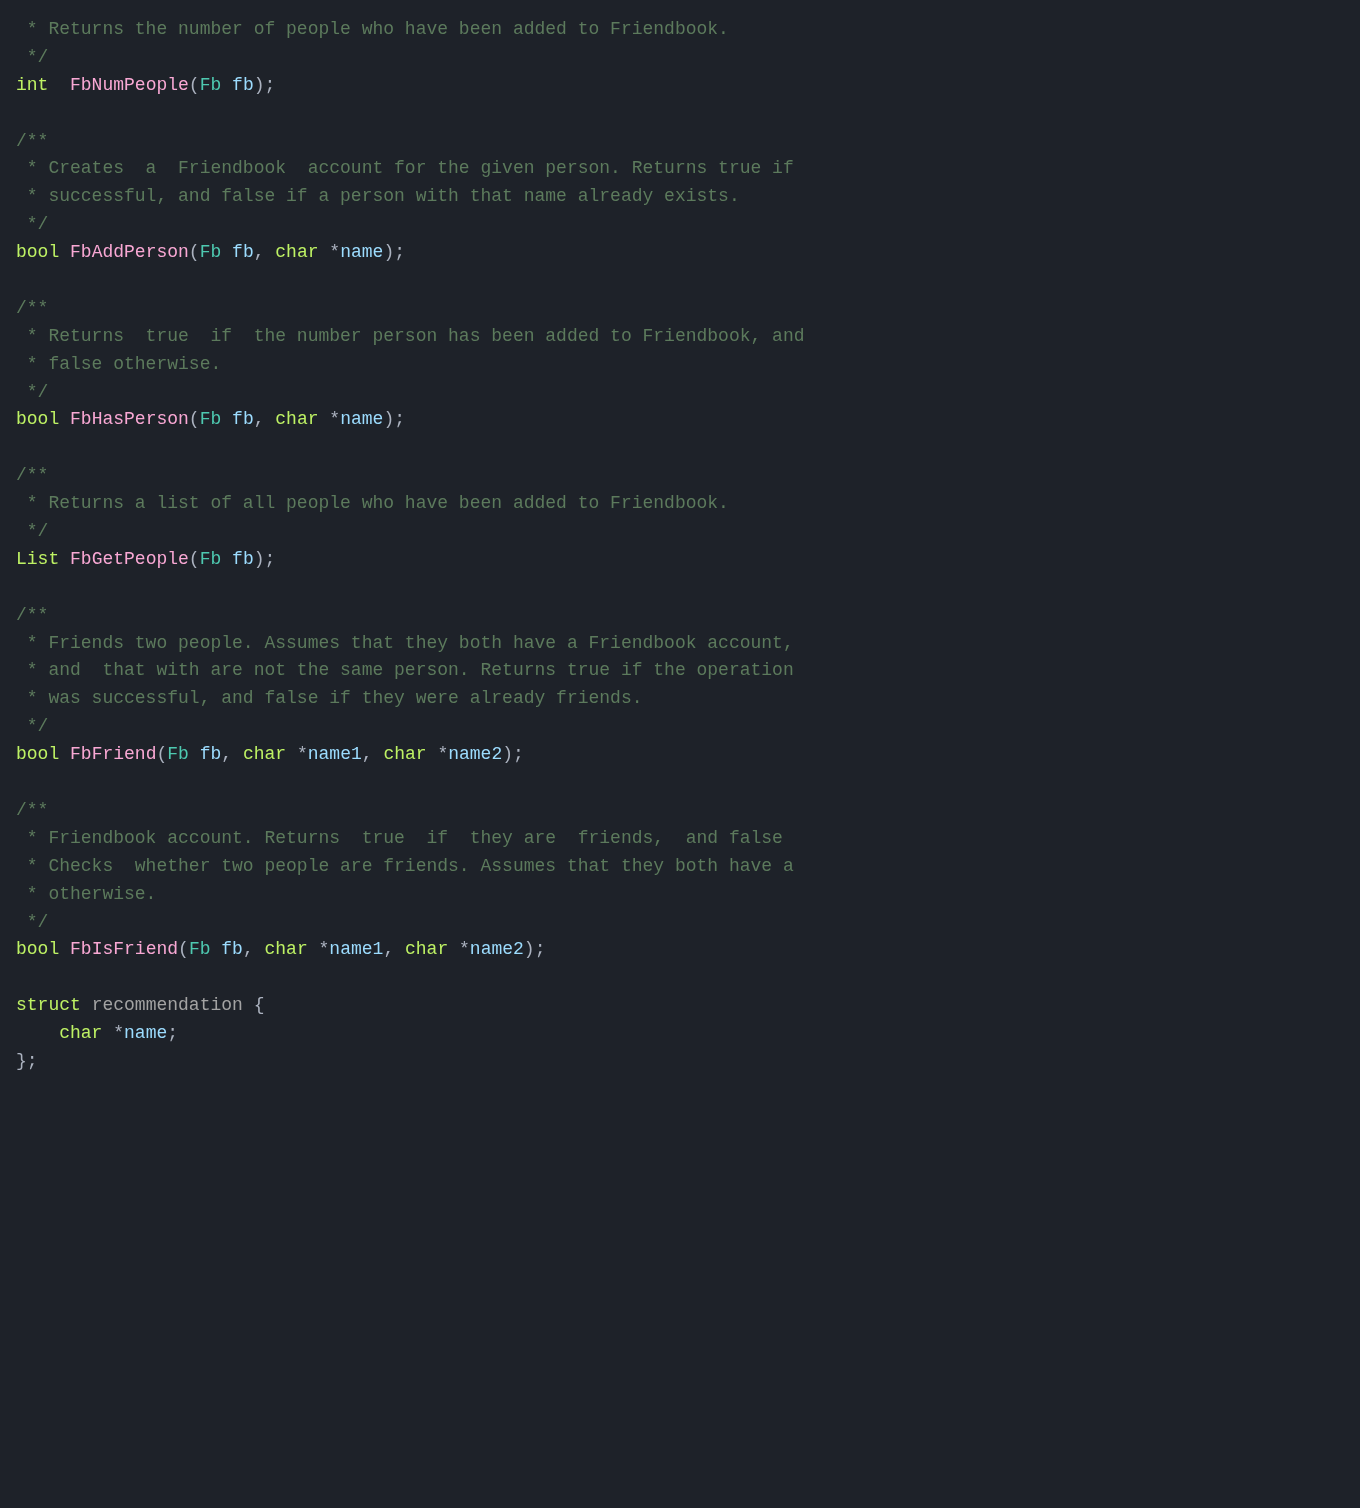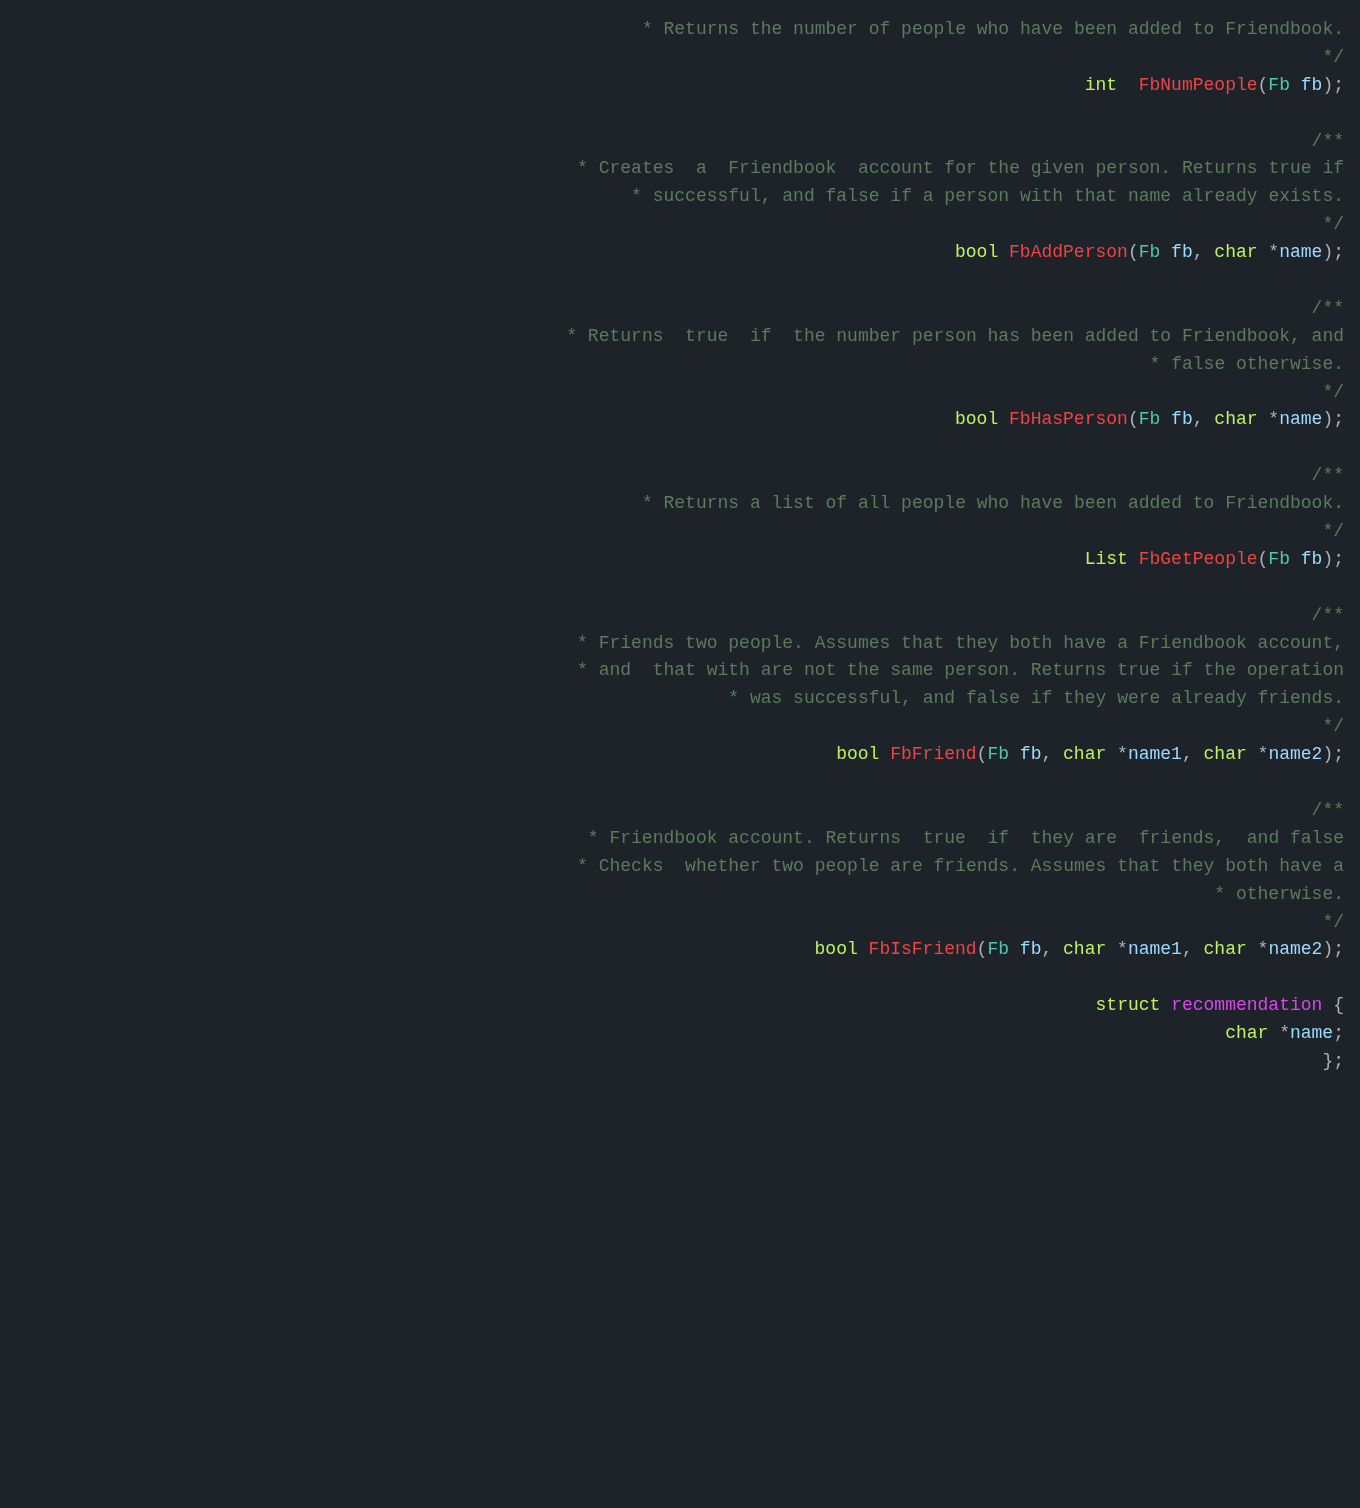--- a/index.html
+++ b/index.html
@@ -19,32 +19,31 @@
       min-height: 1508px;
     }
 
     .code-block {
       padding: 0 16px;
     }
 
     .line {
       display: block;
       white-space: pre;
-      text-align: right;
     }
 
     
     .comment { color: #5c7a5c; }
     .keyword { color: #bef264; }
-    .func-name { color: #ef4444; }
+    .func-name { color: #f9a8d4; }
     .param-type { color: #4ec9b0; }
     .param-name { color: #9cdcfe; }
     .punctuation { color: #abb2bf; }
     .plain { color: #abb2bf; }
-    .struct-name { color: #d946ef; }
+    .struct-name { color: #a3a3a3; }
   </style>
 </head>
 <body>
 
 <div class="code-block">
 <span class="line"><span class="comment"> * Returns the number of people who have been added to Friendbook.</span></span>
     <span class="line"><span class="comment"> */</span></span>
     <span class="line"><span class="keyword">int</span><span class="plain">  </span><span class="func-name">FbNumPeople</span><span class="punctuation">(</span><span class="param-type">Fb</span><span class="plain"> </span><span class="param-name">fb</span><span class="punctuation">);</span></span>
     <span class="line">&nbsp;</span>
     <span class="line"><span class="comment">/**</span></span>

